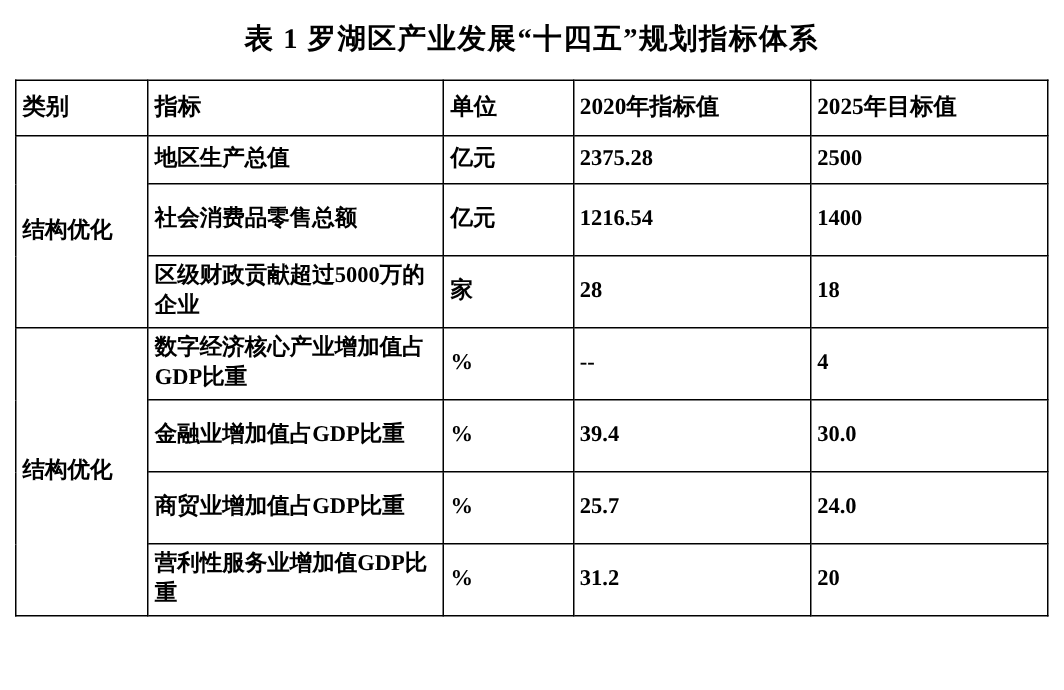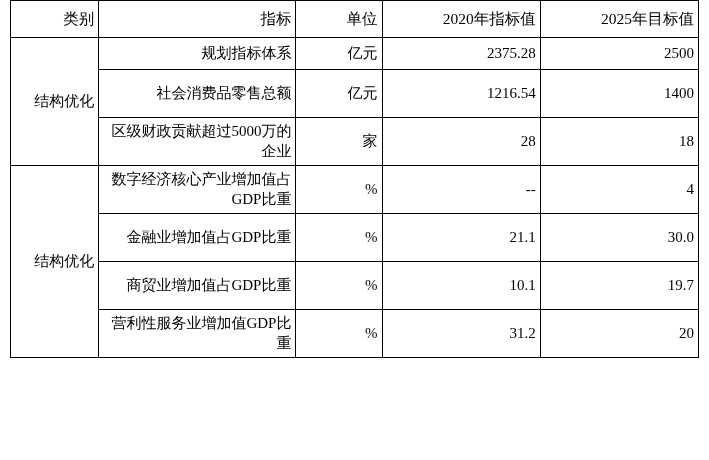--- a/index.html
+++ b/index.html
@@ -32,24 +32,24 @@
   table.indicator-table {
     border-collapse: collapse;
     table-layout: fixed;
     margin: 0 auto;
     width: 689px;
     border: 1px solid #000;
   }
   table.indicator-table td,
   table.indicator-table th {
     border: 1px solid #000;
-    text-align: right;
+    text-align: left;
     vertical-align: middle;
     font-size: 15px;
-    font-weight: normal;
+    font-weight: bold;
     padding: 3px 4px;
     line-height: 1.32;
     font-family: "Liberation Serif", "DejaVu Serif", serif;
   }
   table.indicator-table thead td {
     height: 30px;
     font-size: 15.5px;
   }
   .col-cat { width: 88px; }
   .col-ind { width: 197px; }
@@ -64,20 +64,21 @@
   .row-h1 { height: 32px; }
   .row-h2 { height: 48px; }
   .ind-cell { font-weight: bold; }
   .val-cell { font-weight: bold; }
 </style>
 </head>
 <body>
 
 <div class="page">
 
+  <div class="doc-title">表 1 罗湖区产业发展“十四五”规划指标体系</div>
 
   <table class="indicator-table">
     <colgroup>
       <col class="col-cat">
       <col class="col-ind">
       <col class="col-unit">
       <col class="col-v2020">
       <col class="col-v2025">
     </colgroup>
     <thead>
@@ -86,21 +87,21 @@
         <td>指标</td>
         <td>单位</td>
         <td>2020年指标值</td>
         <td>2025年目标值</td>
       </tr>
     </thead>
     <tbody>
 
       <tr class="row-h1">
         <td class="cat-cell" rowspan="3">结构优化</td>
-        <td class="ind-cell">规划指标体系</td>
+        <td class="ind-cell">地区生产总值</td>
         <td>亿元</td>
         <td class="val-cell">2375.28</td>
         <td class="val-cell">2500</td>
       </tr>
       <tr class="row-h2">
         <td class="ind-cell">社会消费品零售总额</td>
         <td>亿元</td>
         <td class="val-cell">1216.54</td>
         <td class="val-cell">1400</td>
       </tr>
@@ -114,28 +115,28 @@
       <tr class="row-h2">
         <td class="cat-cell" rowspan="4">结构优化</td>
         <td class="ind-cell">数字经济核心产业增加值占GDP比重</td>
         <td>%</td>
         <td class="val-cell">--</td>
         <td class="val-cell">4</td>
       </tr>
       <tr class="row-h2">
         <td class="ind-cell">金融业增加值占GDP比重</td>
         <td>%</td>
-        <td class="val-cell">21.1</td>
+        <td class="val-cell">39.4</td>
         <td class="val-cell">30.0</td>
       </tr>
       <tr class="row-h2">
         <td class="ind-cell">商贸业增加值占GDP比重</td>
         <td>%</td>
-        <td class="val-cell">10.1</td>
-        <td class="val-cell">19.7</td>
+        <td class="val-cell">25.7</td>
+        <td class="val-cell">24.0</td>
       </tr>
       <tr class="row-h2">
         <td class="ind-cell">营利性服务业增加值GDP比重</td>
         <td>%</td>
         <td class="val-cell">31.2</td>
         <td class="val-cell">20</td>
       </tr>
     </tbody>
   </table>
 

